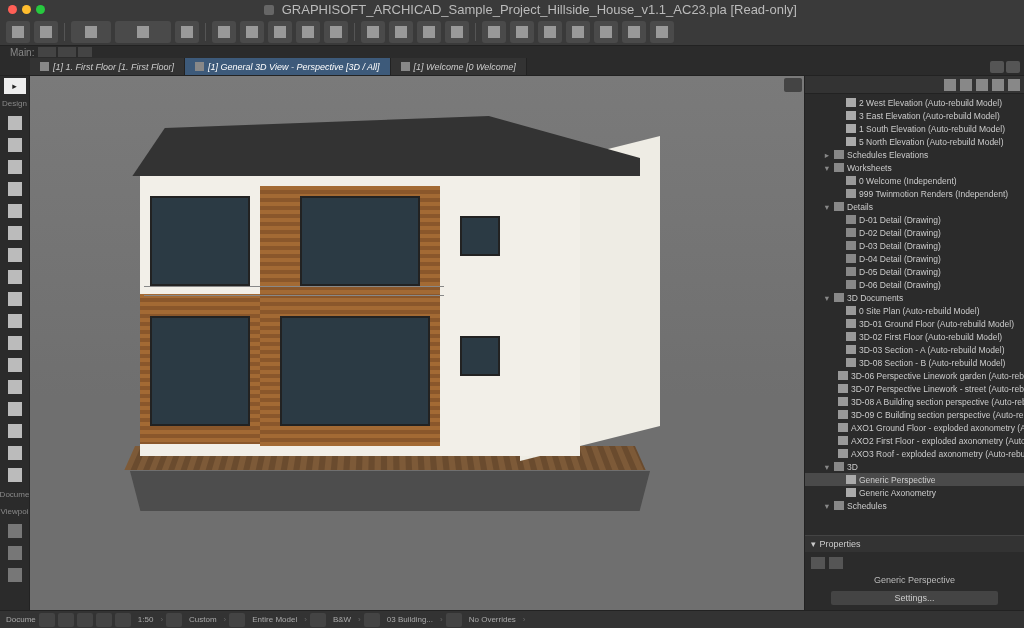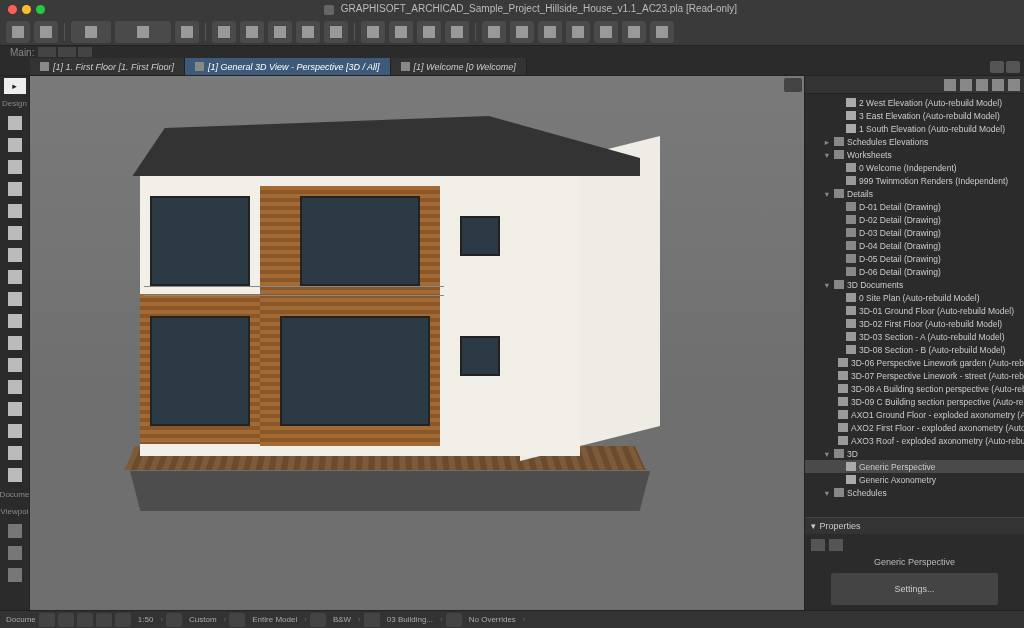--- a/index.html
+++ b/index.html
@@ -3,21 +3,21 @@
 <meta charset="utf-8">
 <style>
 * { margin:0; padding:0; box-sizing:border-box; font-family:-apple-system,Helvetica,Arial,sans-serif; }
 body { width:1024px; height:628px; background:#2b2b2b; color:#ccc; font-size:9px; overflow:hidden; position:relative; }
 
 
 .titlebar { height:18px; background:#3a3a3a; display:flex; align-items:center; padding:0 8px; }
 .traffic { display:flex; gap:5px; }
 .dot { width:9px; height:9px; border-radius:50%; }
 .dot.r{background:#ff5f56;} .dot.y{background:#ffbd2e;} .dot.g{background:#27c93f;}
-.title { flex:1; text-align:center; font-size:10px; color:#bbb; }
+.title { flex:1; text-align:center; font-size:13px; color:#bbb; }
 .titleicon { width:10px;height:10px;background:#666;display:inline-block;margin-right:4px;vertical-align:middle;border-radius:2px;}
 
 
 .toolbar { height:28px; background:#3a3a3a; border-bottom:1px solid #222; display:flex; align-items:center; padding:0 6px; gap:4px; }
 .tbtn { width:24px; height:22px; background:#4a4a4a; border-radius:3px; display:flex;align-items:center;justify-content:center; }
 .tbtn.wide{width:40px;} .tbtn.wider{width:56px;}
 .tglyph{width:12px;height:12px;background:#999;}
 .sep{width:1px;height:18px;background:#555;margin:0 2px;}
 .tlabel{font-size:10px;color:#888;padding:0 4px;}
 
@@ -68,21 +68,21 @@
 .nrow .ic.cam{background:#aaa;}
 .nrow .ic.doc{background:#999;}
 .nrow .ic.cube{background:#aaa;}
 .ind1{padding-left:18px;}.ind2{padding-left:30px;}
 
 .propsec{border-top:1px solid #444;}
 .propsec .hdr{height:16px;background:#333;display:flex;align-items:center;padding:0 6px;font-size:9px;color:#ccc;}
 .propsec .hdr .arr{margin-right:4px;}
 .propsec .body{padding:3px 6px;}
 .propname{text-align:center;font-size:9px;color:#bbb;padding:4px 0;}
-.settingsbtn{background:#444;text-align:center;padding:11px;font-size:9px;border-radius:2px;margin:2px 20px;}
+.settingsbtn{background:#444;text-align:center;padding:2px;font-size:9px;border-radius:2px;margin:2px 20px;}
 
 
 .quickopts{height:18px;background:#333;border-top:1px solid #222;display:flex;align-items:center;padding:0 6px;gap:3px;font-size:8px;color:#aaa;}
 .qbtn{width:16px;height:14px;background:#444;border-radius:2px;}
 .qtxt{padding:0 4px;}
 .qsep{color:#666;}
 
 .viewport-top{position:absolute;top:0;right:0;height:16px;display:flex;gap:2px;padding:2px;}
 .vbtn{width:18px;height:14px;background:#444;border-radius:2px;}
 
@@ -310,20 +310,25 @@
         <div class="nrow ind2">
           <span class="arr"></span>
           <div class="ic cam"></div>
           <span>3 East Elevation (Auto-rebuild Model)</span>
         </div>
         <div class="nrow ind2">
           <span class="arr"></span>
           <div class="ic cam"></div>
           <span>1 South Elevation (Auto-rebuild Model)</span>
         </div>
+        <div class="nrow ind2">
+          <span class="arr"></span>
+          <div class="ic cam"></div>
+          <span>5 North Elevation (Auto-rebuild Model)</span>
+        </div>
         <div class="nrow ind1">
           <span class="arr">▸</span>
           <div class="ic folder"></div>
           <span>Schedules Elevations</span>
         </div>
         <div class="nrow ind1">
           <span class="arr">▾</span>
           <div class="ic folder"></div>
           <span>Worksheets</span>
         </div>

